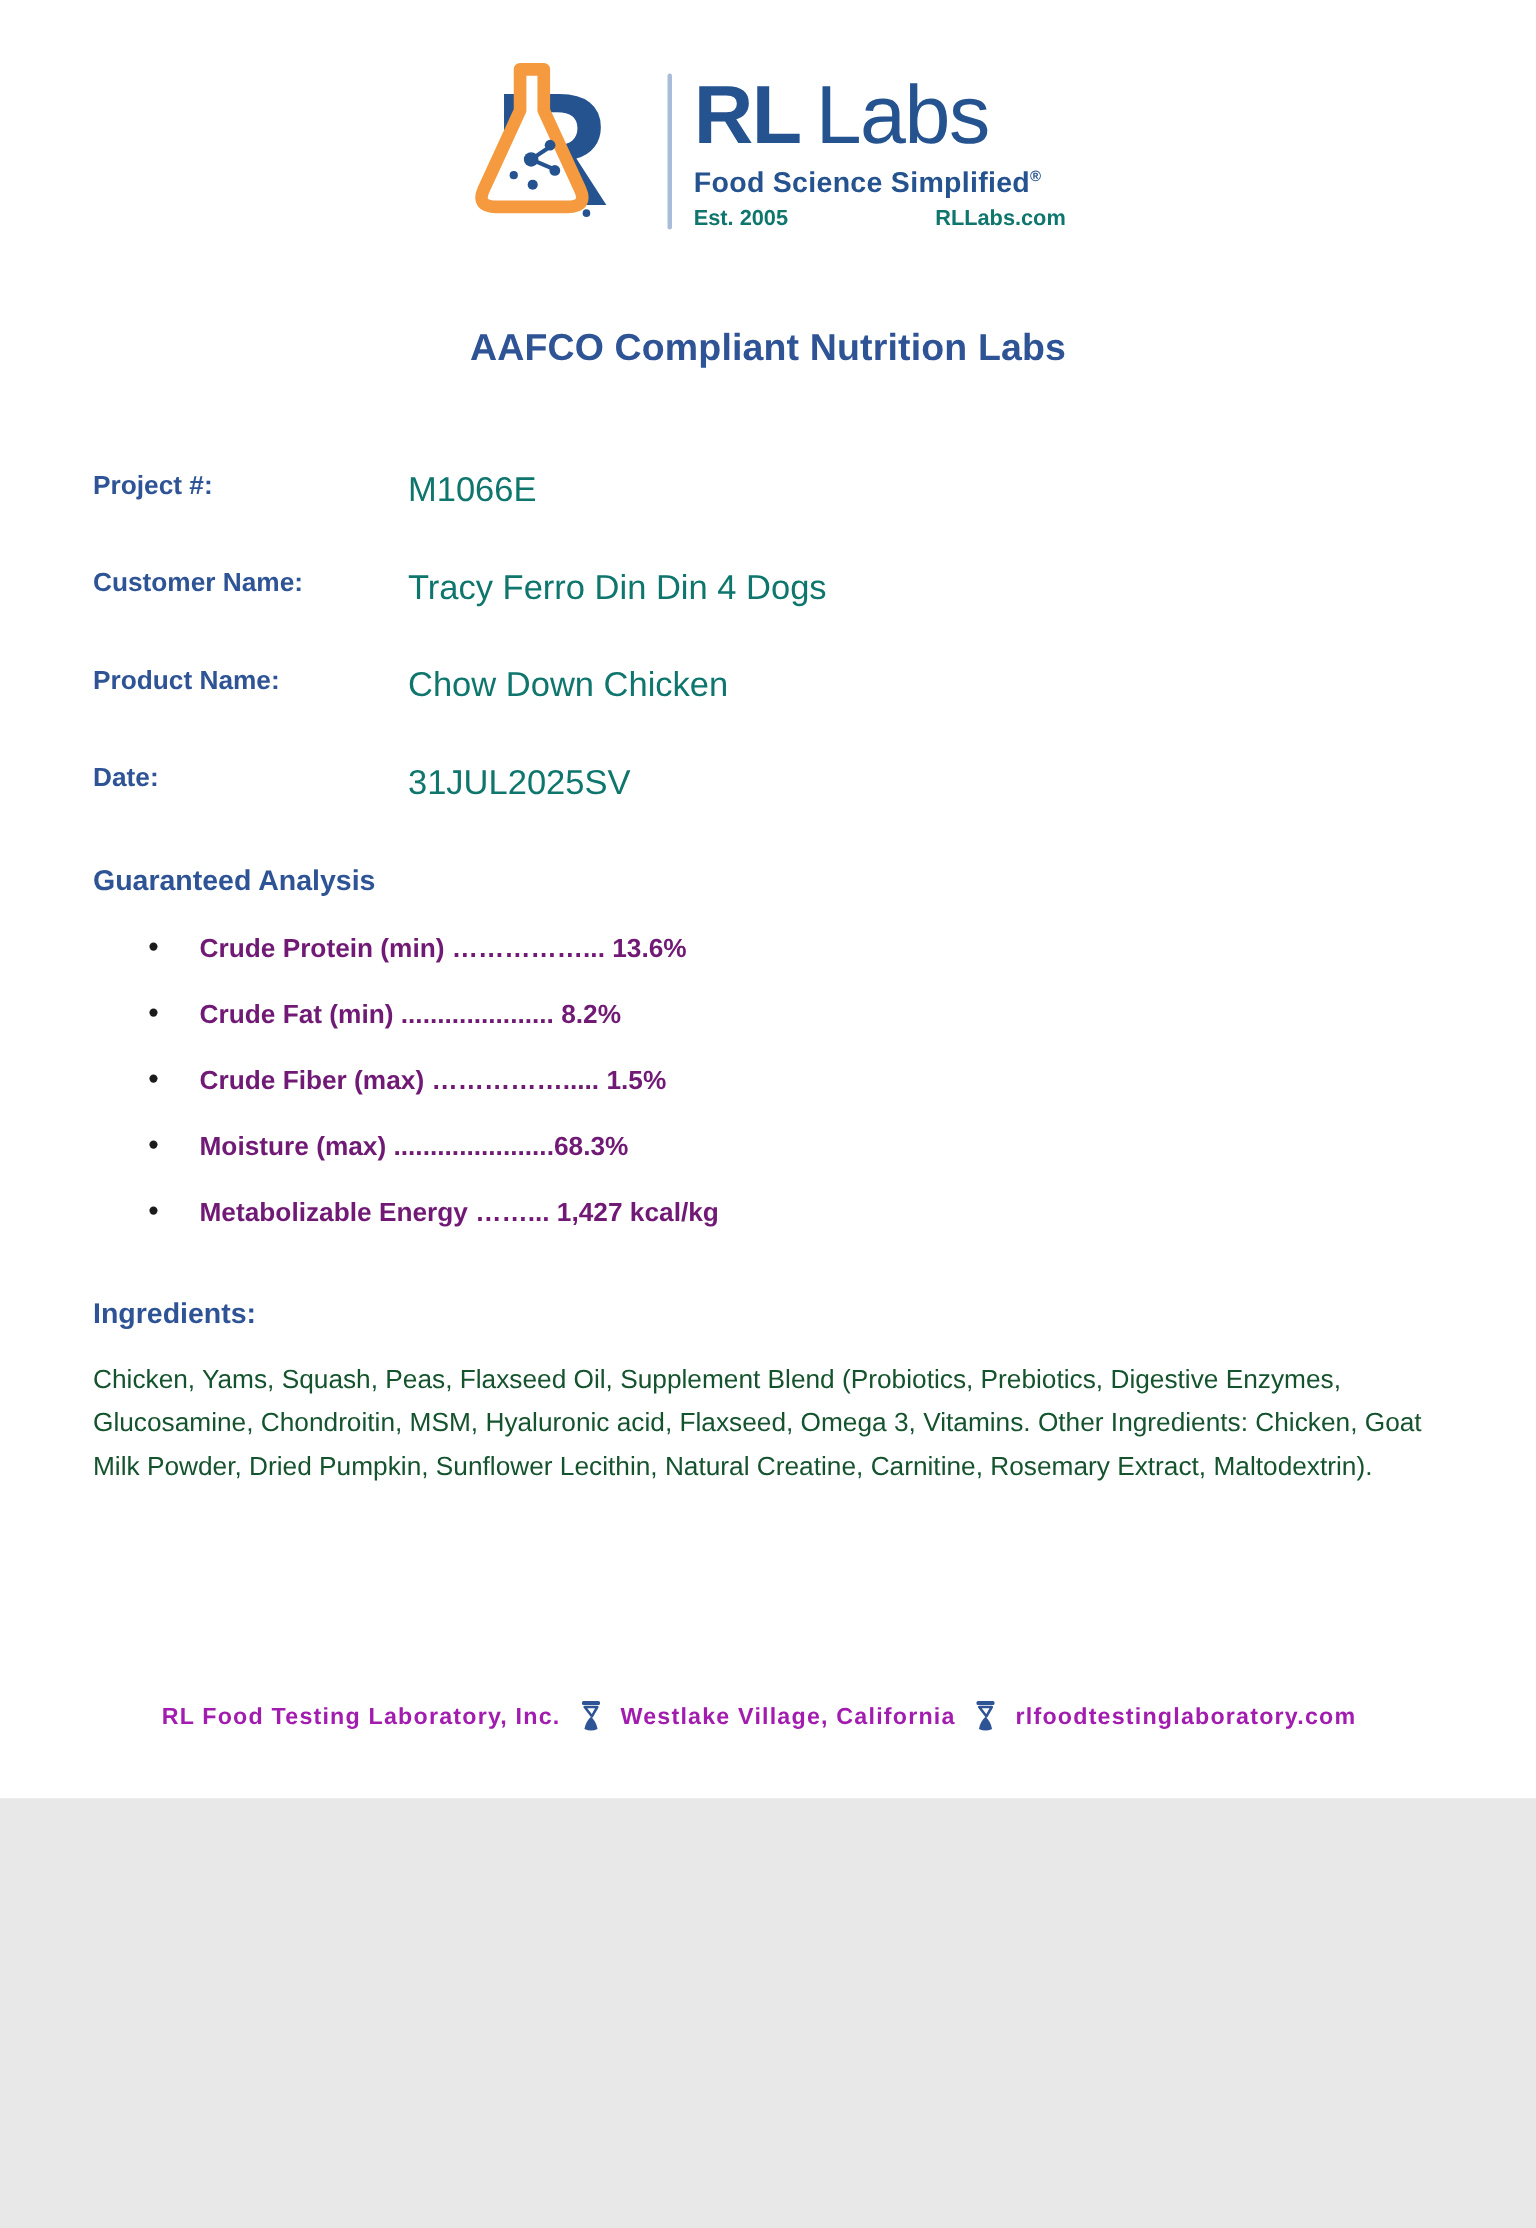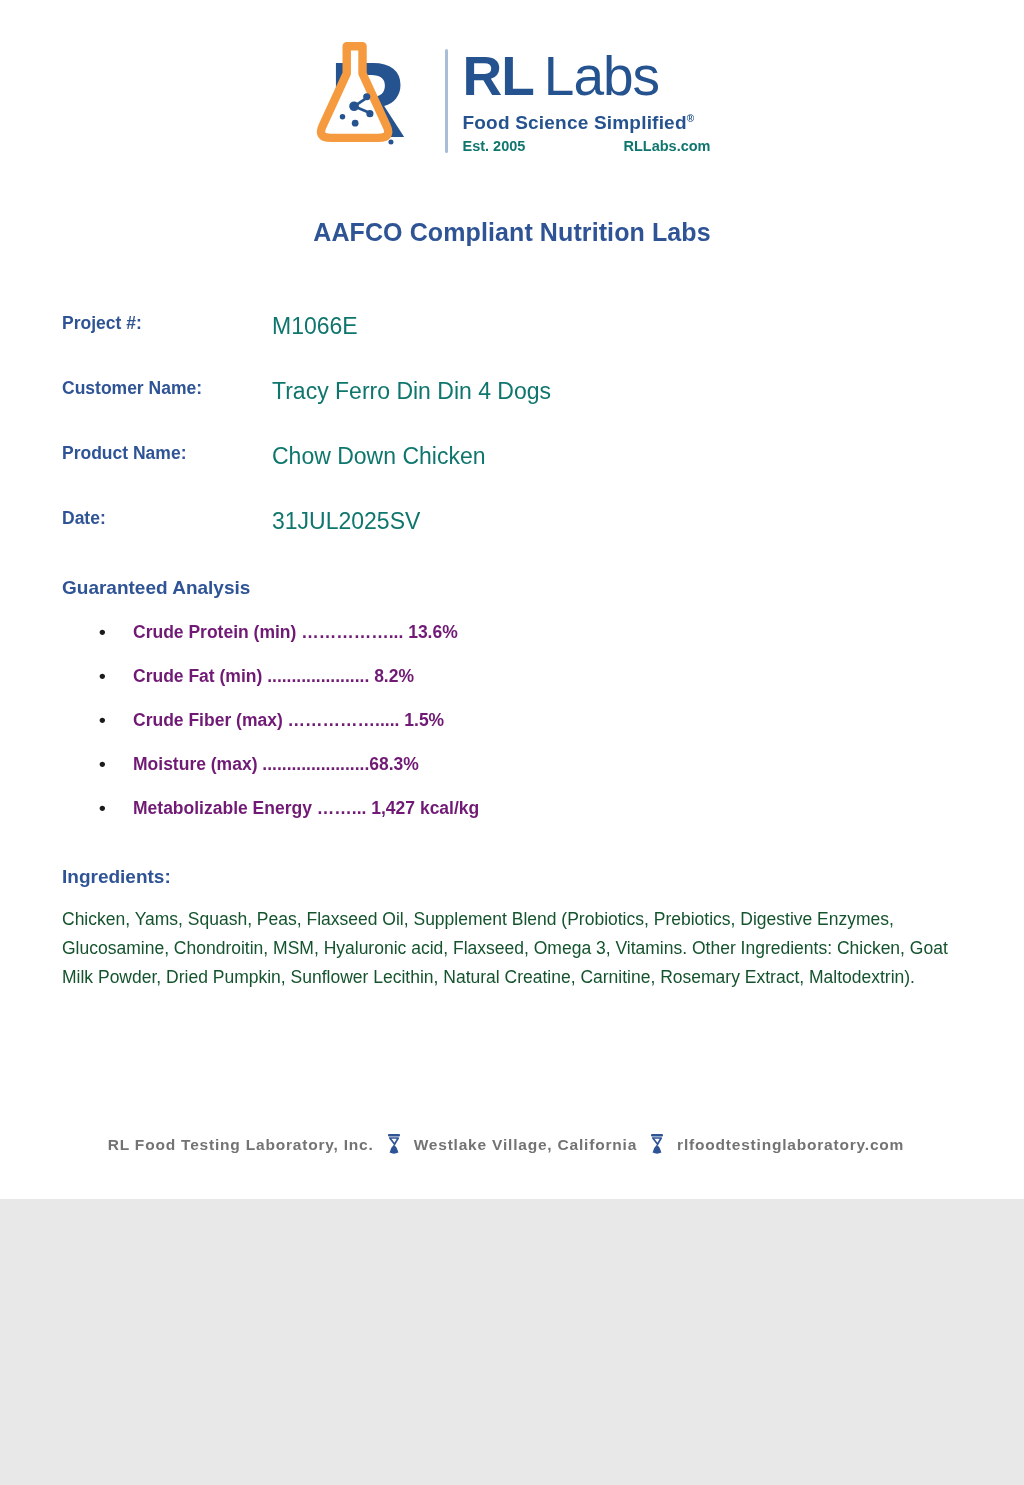--- a/index.html
+++ b/index.html
@@ -93,21 +93,21 @@
 
   
   .footer {
     position: absolute;
     left: 0; right: 12px;
     bottom: 44px;
     display: flex;
     justify-content: center;
     align-items: center;
     gap: 13px;
-    color: #737373;
+    color: #a21caf;
     font-weight: 700;
     font-size: 15.5px;
     letter-spacing: 0.8px;
     white-space: nowrap;
   }
   .hourglass { width: 14px; height: 21px; flex: 0 0 auto; }
 </style>
 </head>
 <body>
 

